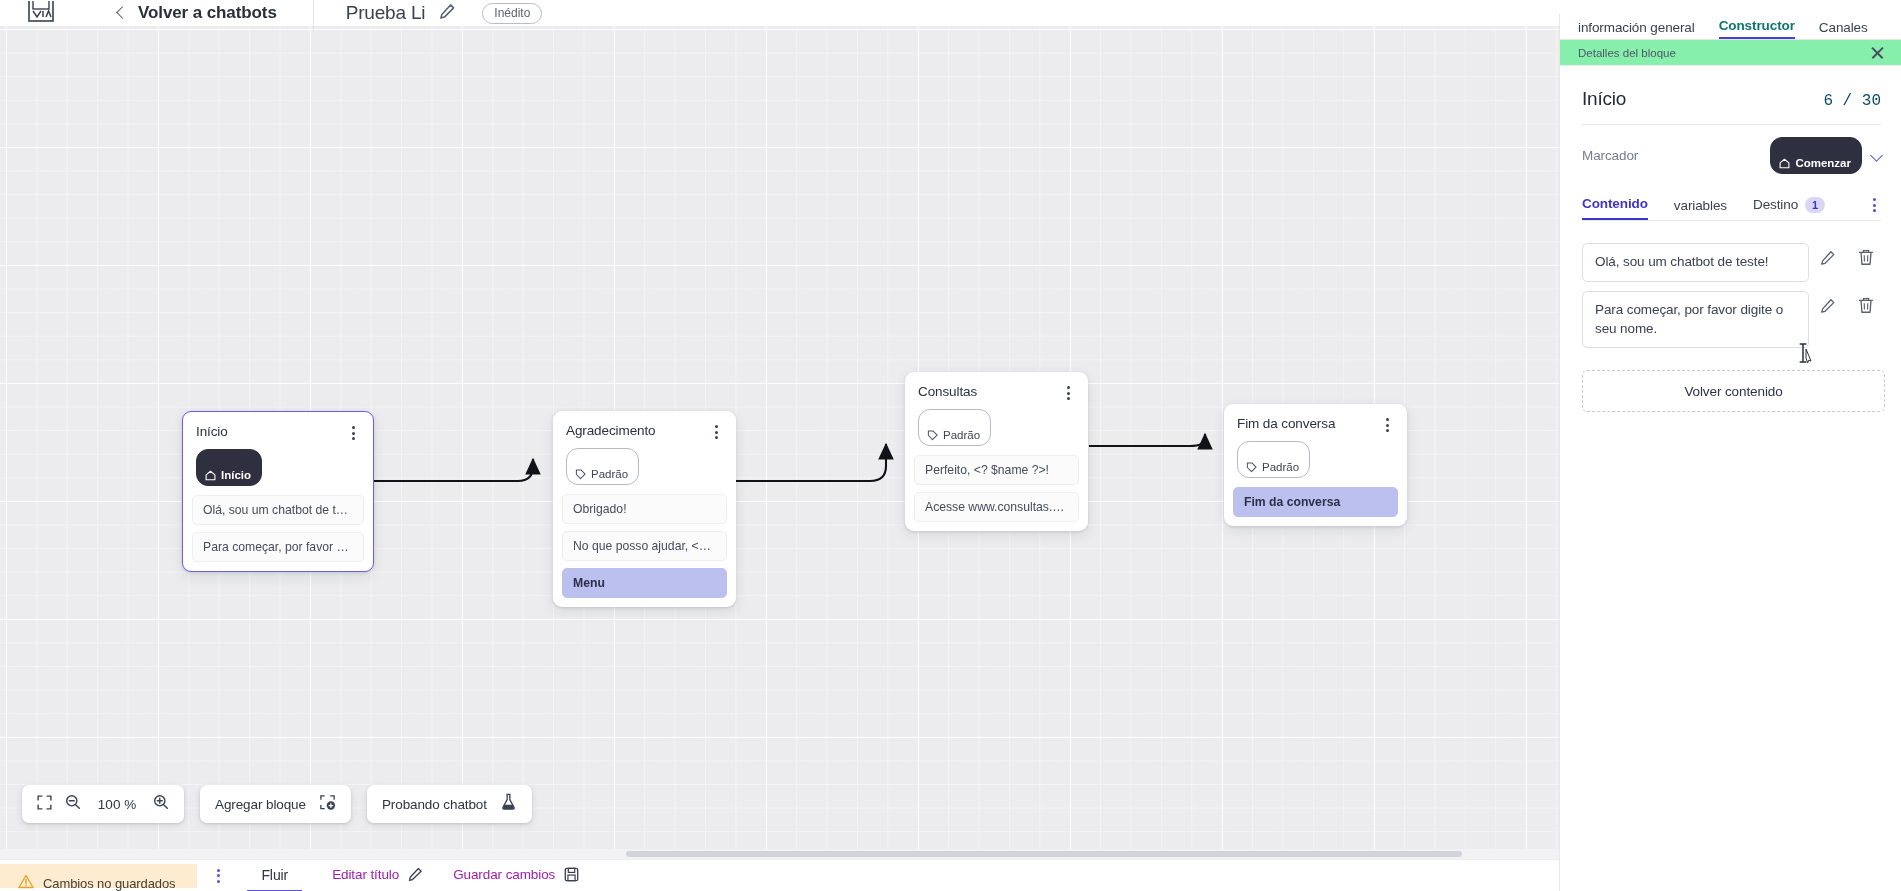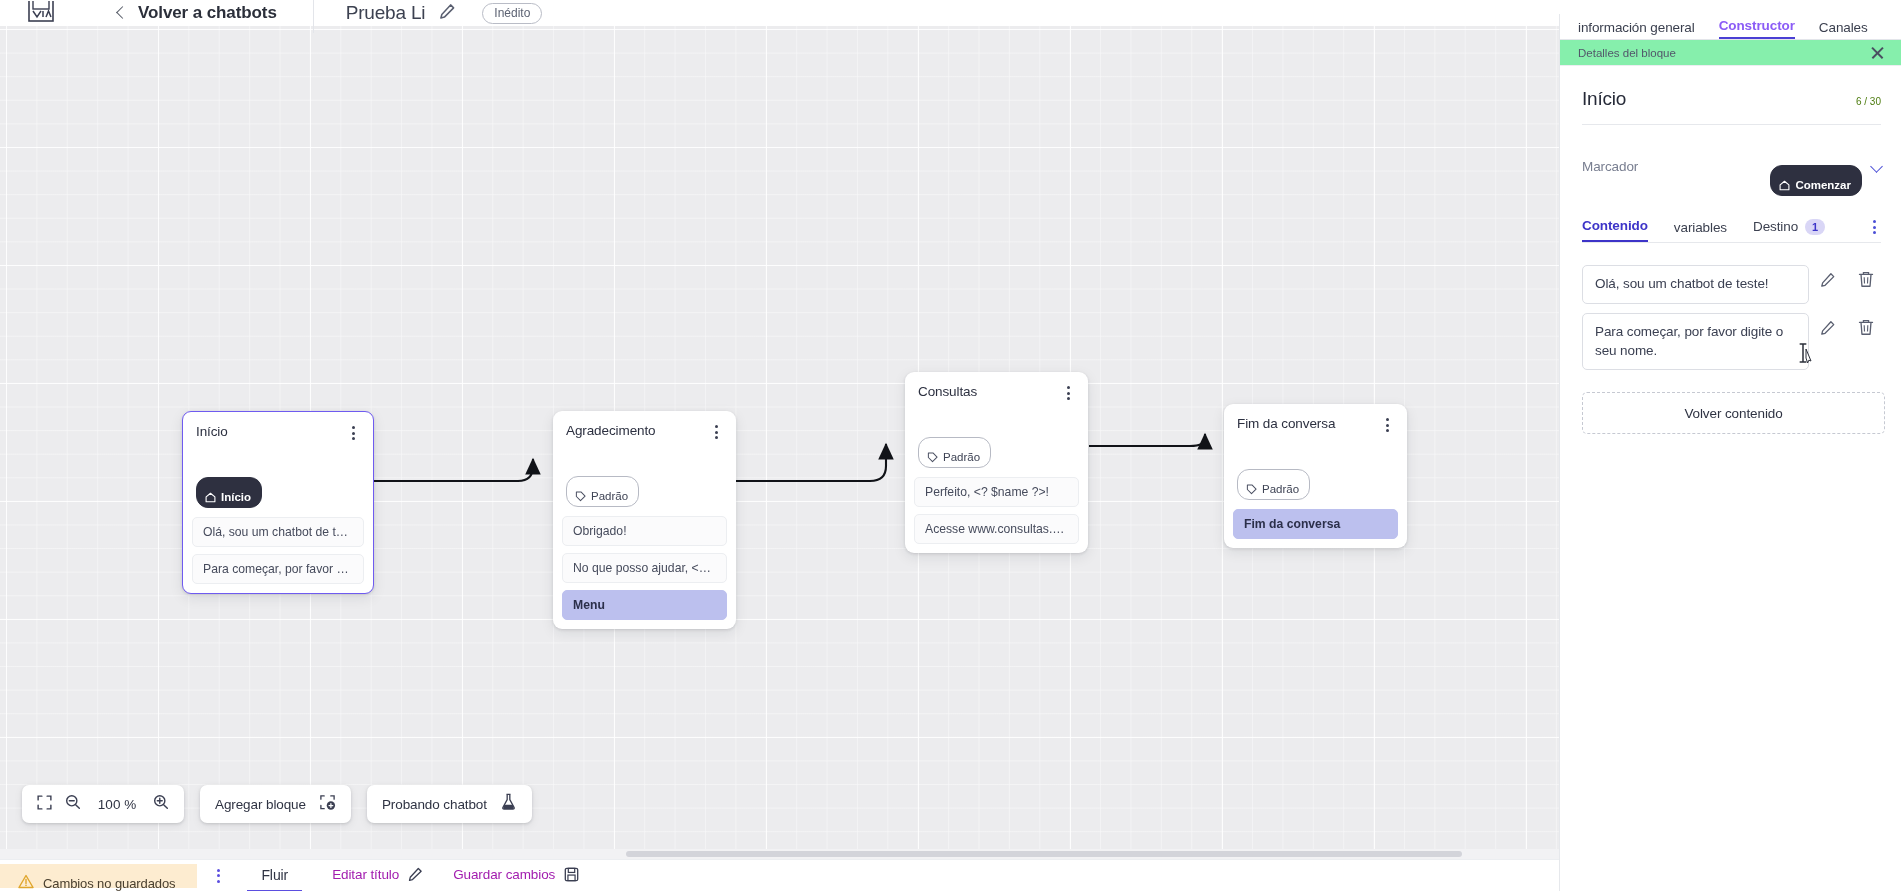--- a/index.html
+++ b/index.html
@@ -79,22 +79,22 @@
     border-radius: 50%; background: #3b3f52;
   }
   .kebab i:nth-child(1){ top: 2px; }
   .kebab i:nth-child(2){ top: 7.5px; }
   .kebab i:nth-child(3){ top: 13px; }
 
   .badge-row { padding: 7px 13px 9px 13px; }
   .tag {
     display: inline-flex; align-items: center; gap: 5px;
     border: 1px solid #b7bac4; border-radius: 12px;
-    padding: 12px 10px 3px 8px; font-size: 11.5px; color: #3f4455;
-    background: #fff; line-height: 1.25; margin-top: 28px;
+    padding: 18px 10px 3px 8px; font-size: 11.5px; color: #3f4455;
+    background: #fff; line-height: 1.25;
   }
   .tag.dark {
     background: #2e3040; border-color: #2e3040; color: #ffffff; font-weight: bold;
   }
   .node-body { padding: 0 9px; display: flex; flex-direction: column; gap: 7px; }
   .msg {
     background: #fbfbfc; border: 1px solid #eceef1; border-radius: 5px;
     padding: 7px 10px; font-size: 12.2px; color: #464b5c;
     white-space: nowrap; overflow: hidden; text-overflow: ellipsis;
   }
@@ -154,41 +154,41 @@
     box-shadow: -1px 0 0 #e6e8ec;
   }
   #panel-tabs {
     height: 26px; display: flex; align-items: flex-end; gap: 24px;
     padding: 0 18px; border-bottom: 1px solid #e3e5ea; flex: 0 0 auto;
   }
   .ptab {
     font-size: 13.5px; color: #3a3f4e; padding-bottom: 4px; letter-spacing: -0.1px;
     cursor: pointer;
   }
-  .ptab.active { color: #8b5cf6; font-weight: bold; border-bottom: 2.5px solid #4a3fd4; }
+  .ptab.active { color: #0f766e; font-weight: bold; border-bottom: 2.5px solid #4a3fd4; }
   #panel-subhead {
     height: 26px; display: flex; align-items: center; justify-content: space-between;
     padding: 0 16px 0 18px; background: #86efac; border-bottom: 1px solid #eceef1;
     flex: 0 0 auto;
   }
   #panel-subhead .t { font-size: 11.5px; color: #52576a; }
   .close-x { width: 15px; height: 15px; position: relative; cursor: pointer; }
   .close-x::before, .close-x::after {
     content: ""; position: absolute; left: 0; top: 7px; width: 15px; height: 1.5px;
     background: #4a4f60;
   }
   .close-x::before { transform: rotate(45deg); }
   .close-x::after  { transform: rotate(-45deg); }
 
   #panel-title-row {
     display: flex; align-items: baseline; justify-content: space-between;
     padding: 22px 20px 0 22px;
   }
   #panel-title { font-size: 19px; color: #262a38; letter-spacing: -0.2px; }
-  #panel-count { font-size: 10px; color: #4d7c0f; }
+  #panel-count { font-size: 16px; color: #0c4a6e; font-family: Liberation Mono, monospace; }
   .hr { height: 1px; background: #e6e8ec; margin: 14px 20px 0 22px; }
 
   #marcador-row {
     display: flex; align-items: center; justify-content: space-between;
     padding: 12px 18px 0 22px;
   }
   #marcador-label { font-size: 13.5px; color: #787e90; letter-spacing: -0.1px; }
   .marcador-right { display: flex; align-items: center; gap: 9px; }
   .chev-down { width: 12px; height: 12px; position: relative; }
   .chev-down::before {

